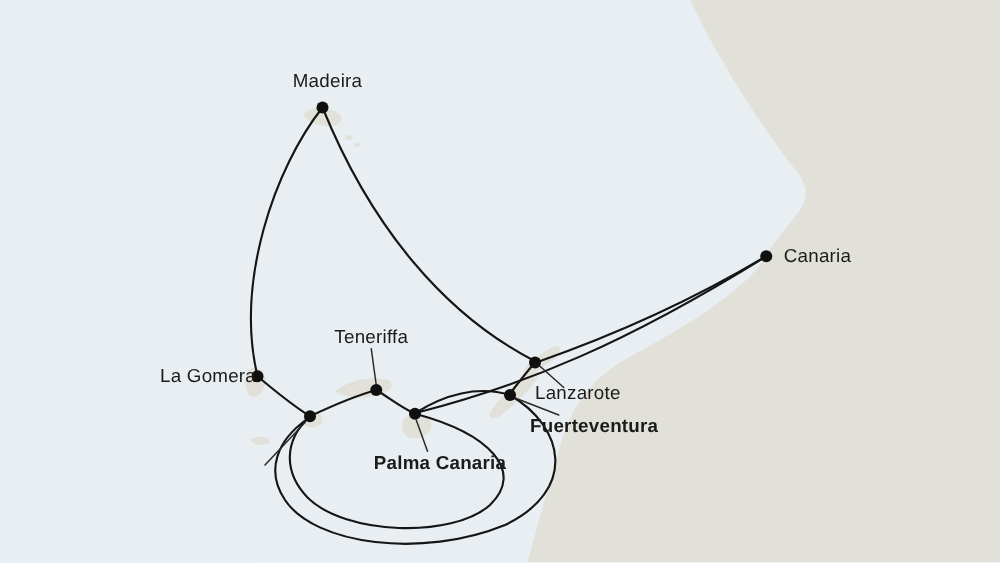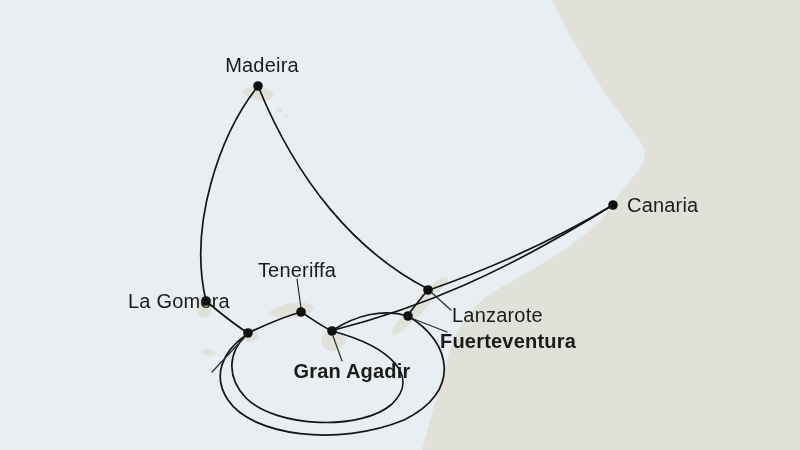--- a/index.html
+++ b/index.html
@@ -16,21 +16,21 @@
     background:var(--sea);
     font-family:"Liberation Sans",sans-serif;
   }
   .map-svg{position:absolute;inset:0;display:block}
   .land{fill:var(--land);stroke:none}
   .island{fill:var(--land)}
   .route{fill:none;stroke:var(--route);stroke-width:1.7;stroke-linecap:round}
   .pointer{fill:none;stroke:#2a2a2a;stroke-width:1.2;stroke-linecap:round}
   .dot{fill:var(--dot)}
   .port-label{
-    position:absolute;font-size:20px;color:var(--label);
+    position:absolute;font-size:15px;color:var(--label);
     white-space:nowrap;letter-spacing:.2px;line-height:1;
   }
   .port-label.bold{font-weight:bold}
   .center{transform:translate(-50%,-50%)}
   .vcenter{transform:translate(0,-50%)}
 </style>
 </head>
 <body>
 
 <div class="map-wrap">
@@ -86,17 +86,17 @@
     <circle class="dot" cx="428" cy="290" r="4.8"></circle>
     <circle class="dot" cx="408" cy="316" r="4.8"></circle>
     <circle class="dot" cx="332" cy="331" r="4.8"></circle>
     <circle class="dot" cx="248" cy="333" r="4.8"></circle>
   </svg>
 
   <div class="port-label center" style="left:262px;top:65px;">Madeira</div>
   <div class="port-label vcenter" style="left:627px;top:205px;">Canaria</div>
   <div class="port-label center" style="left:297px;top:270px;text-align:center;">Teneriffa</div>
   <div class="port-label vcenter" style="left:128px;top:301px;">La Gomera</div>
-  <div class="port-label vcenter" style="left:452px;top:315px;">Lanzarote</div>
-  <div class="port-label vcenter bold" style="left:440px;top:341px;">Fuerteventura</div>
-  <div class="port-label center bold" style="left:352px;top:371px;">Gran Agadir</div>
+  <div class="port-label vcenter" style="left:428px;top:315px;">Lanzarote</div>
+  <div class="port-label vcenter bold" style="left:424px;top:341px;">Fuerteventura</div>
+  <div class="port-label center bold" style="left:352px;top:371px;">Palma Canaria</div>
 
 </div>
 
 </body></html>

